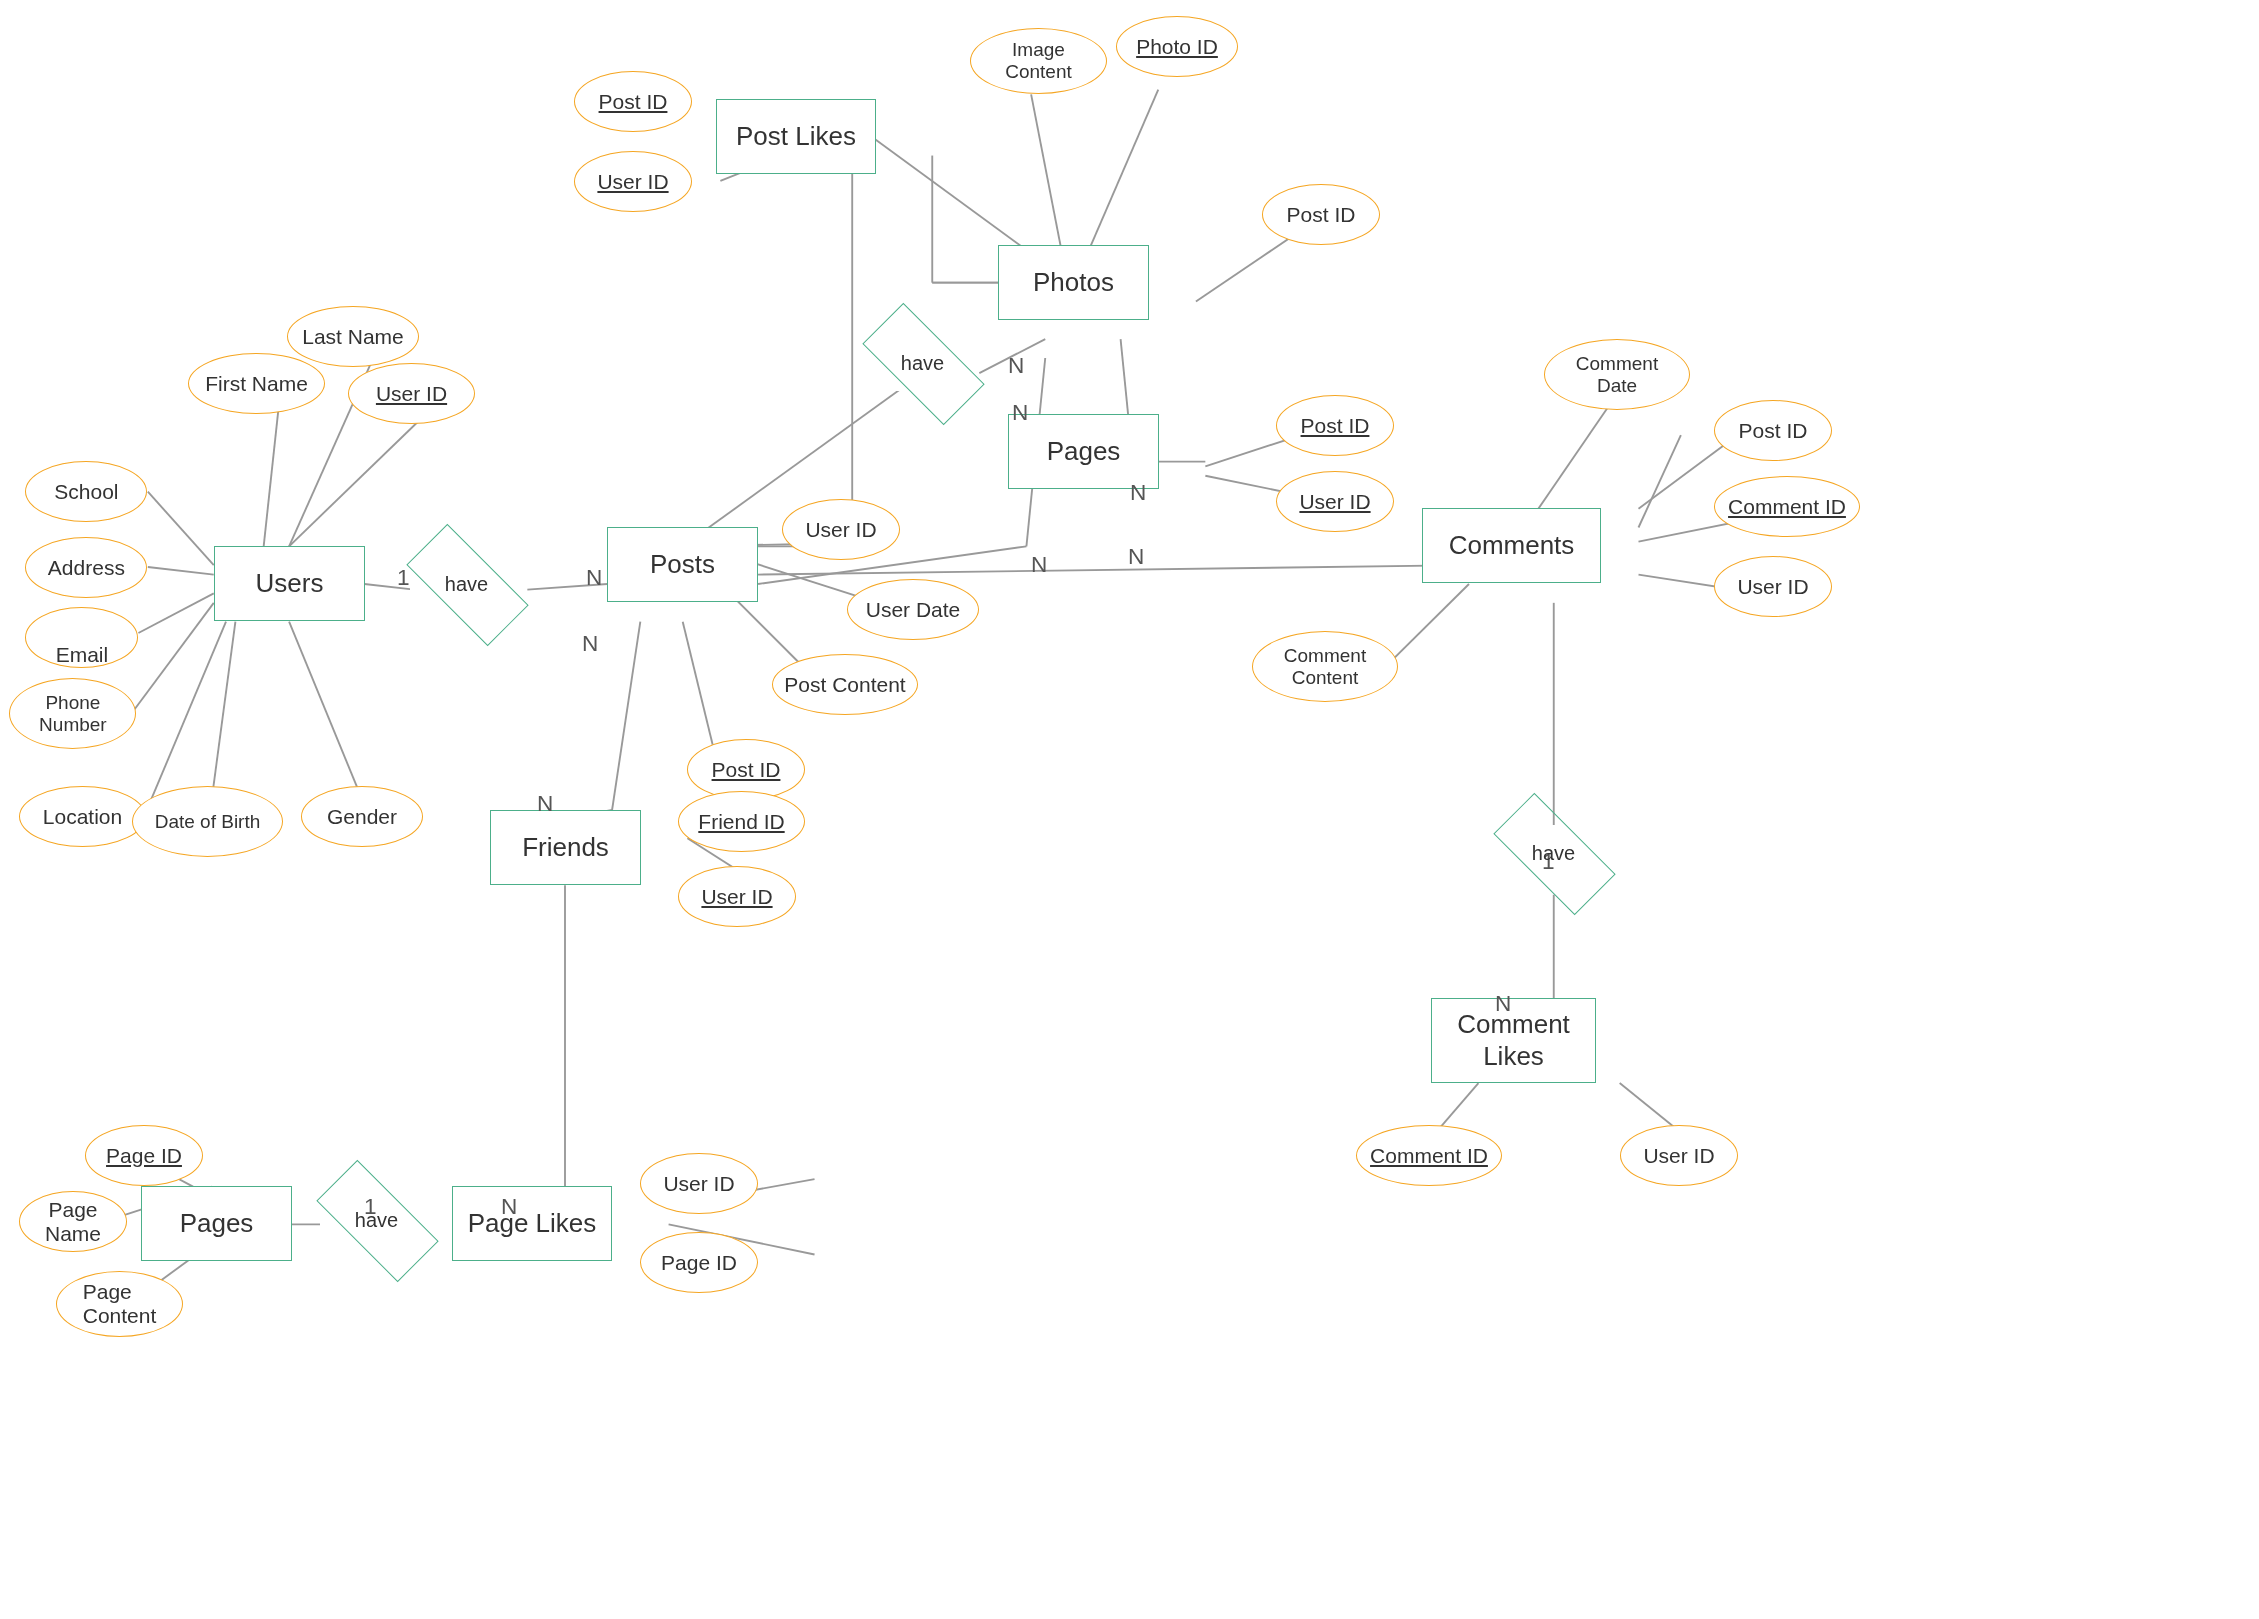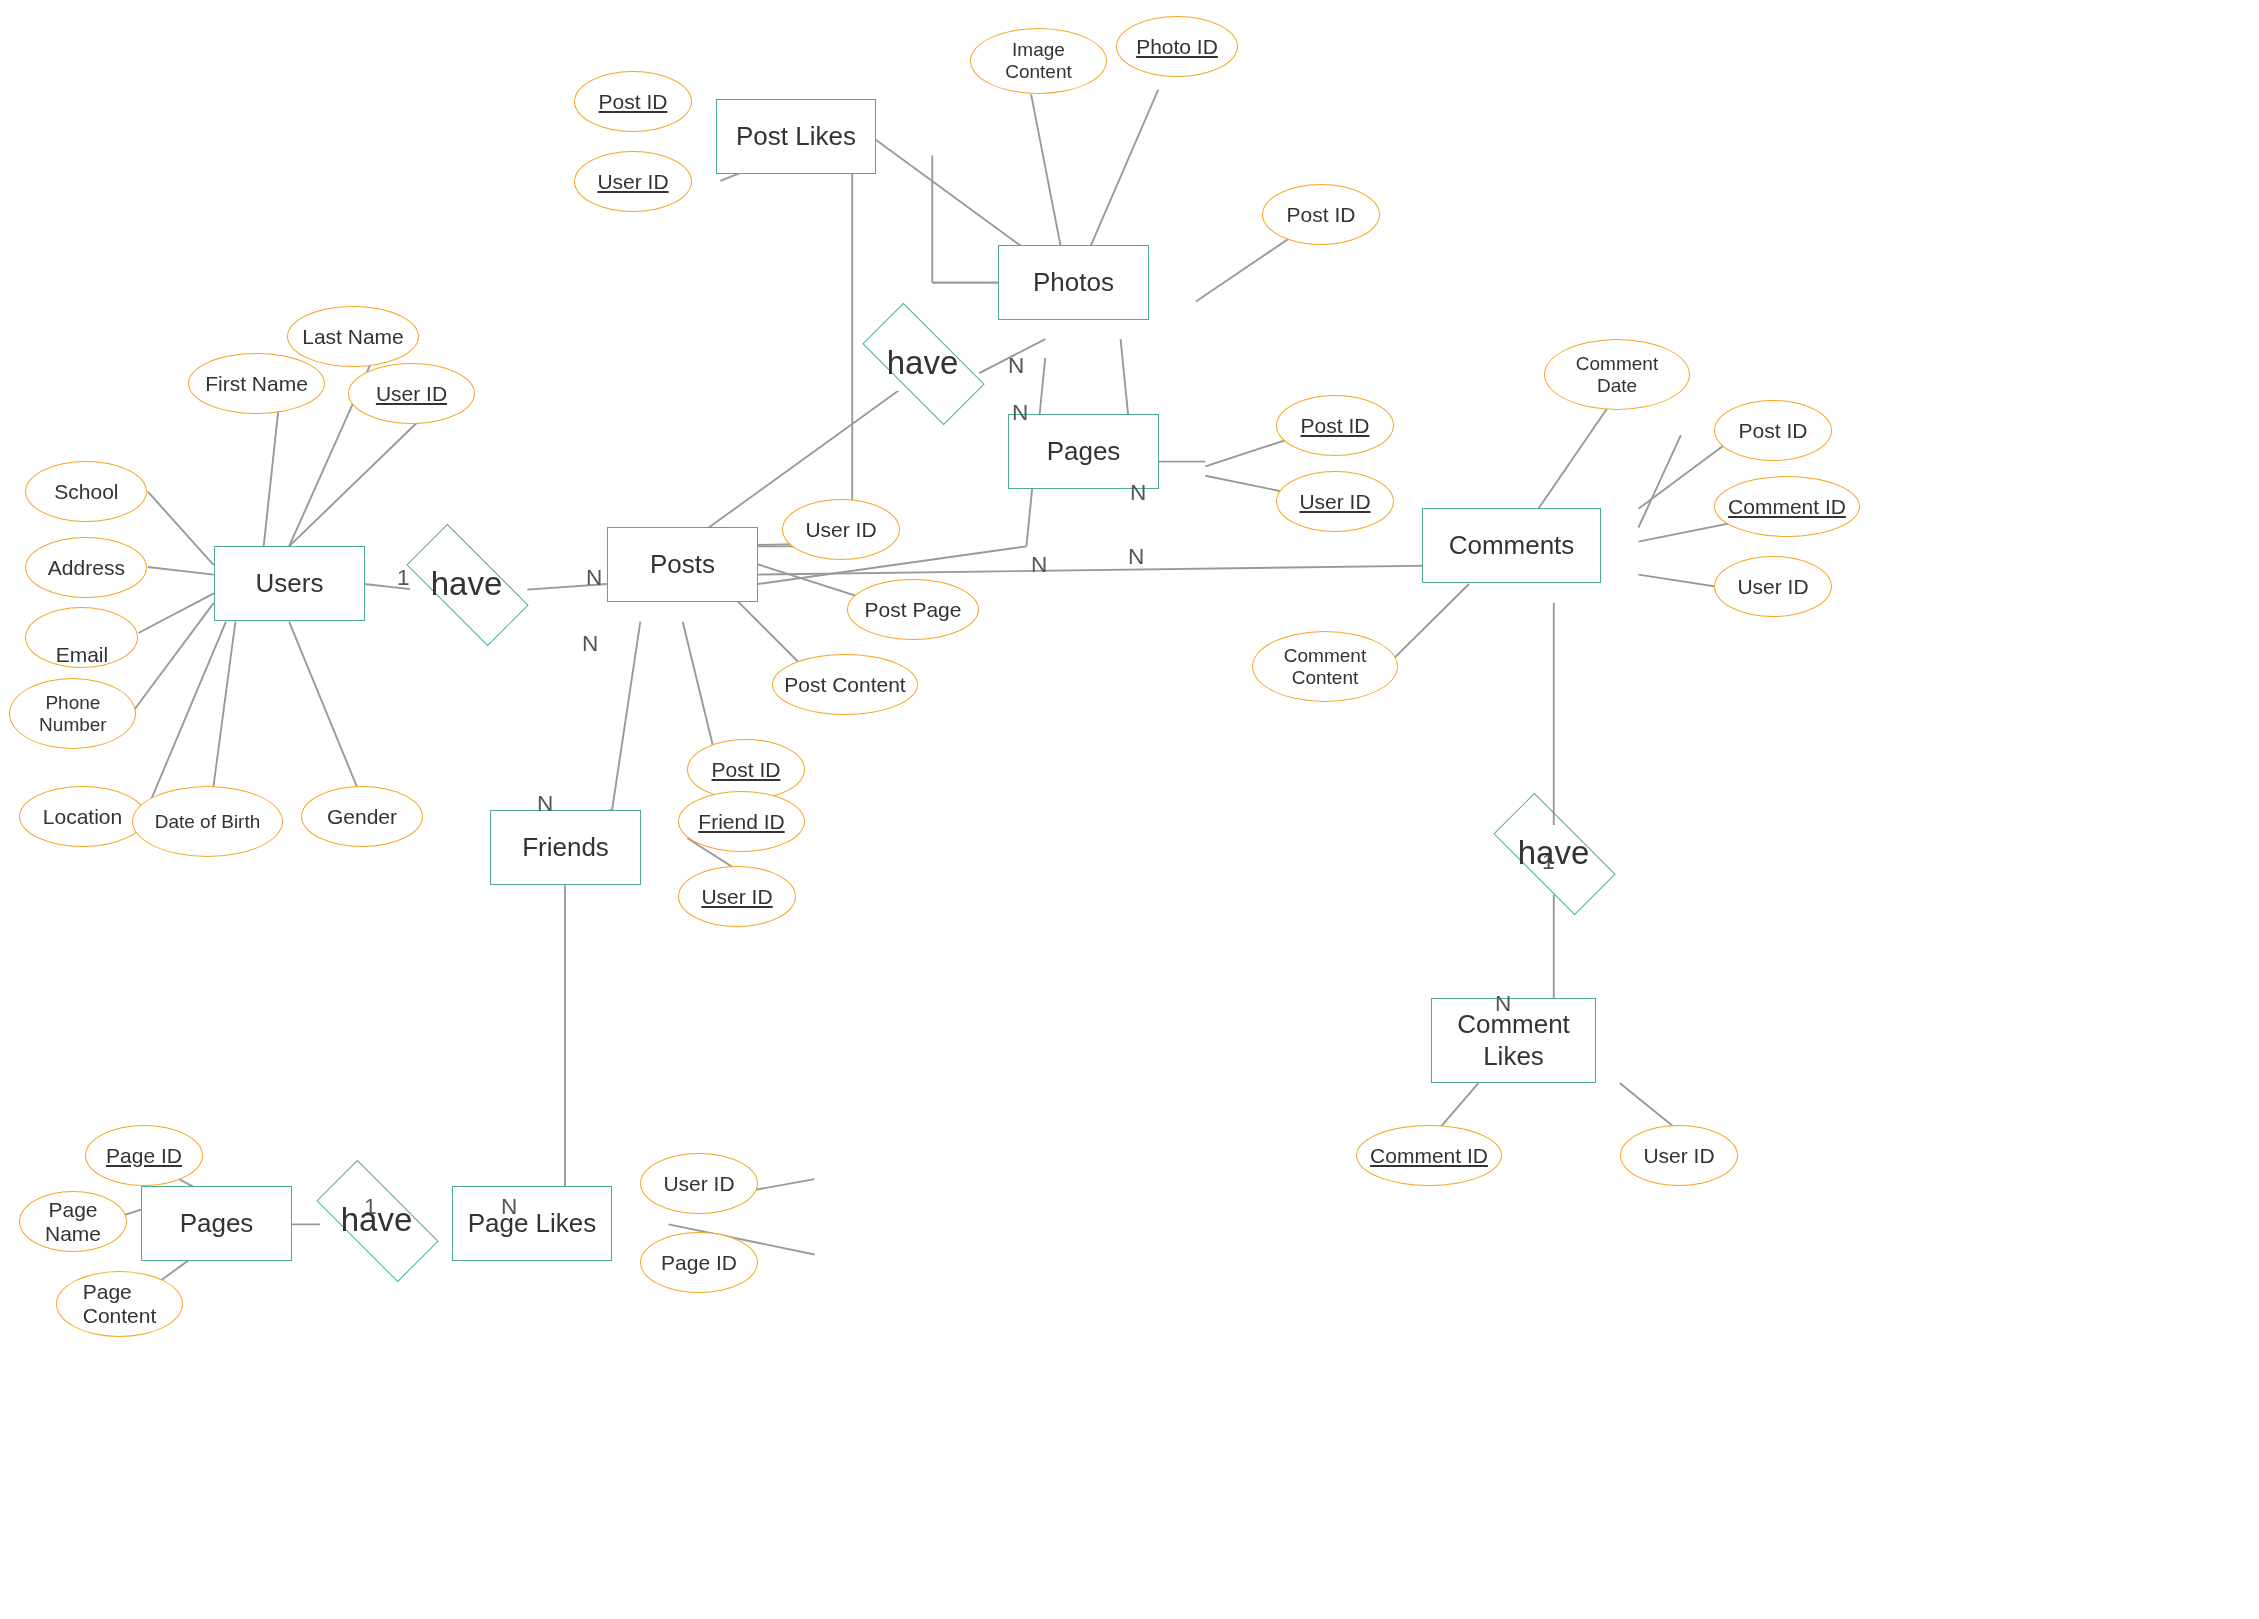--- a/index.html
+++ b/index.html
@@ -22,21 +22,21 @@
       background: #fff;
       display: flex; align-items: center; justify-content: center;
       font-size: 21px; color: #333;
       text-align: center;
     }
     .er-attribute.underlined span { text-decoration: underline; }
     .er-relationship {
       position: absolute;
       background: #fff;
       display: flex; align-items: center; justify-content: center;
-      font-size: 33px; color: #333;
+      font-size: 20px; color: #333;
       text-align: center;
     }
     .er-relationship::before {
       content: '';
       position: absolute;
       width: 100%; height: 100%;
       border: 1.9px solid #4caf8a;
       transform: rotate(45deg);
       top: 0; left: 0;
     }
@@ -232,21 +232,21 @@
     <span style="text-align:center;">Date of Birth</span>
   </div>
   <div class="er-attribute" style="left:301px; top:786px; width:122px; height:61px;">
     <span>Gender</span>
   </div>
 
   <div class="er-attribute" style="left:782px; top:499px; width:118px; height:61px;">
     <span>User ID</span>
   </div>
   <div class="er-attribute" style="left:847px; top:579px; width:132px; height:61px;">
-    <span>Post Page</span>
+    <span>User Date</span>
   </div>
   <div class="er-attribute" style="left:772px; top:654px; width:146px; height:61px;">
     <span>Post Content</span>
   </div>
   <div class="er-attribute underlined" style="left:687px; top:739px; width:118px; height:61px;">
     <span style="text-decoration:underline;">Post ID</span>
   </div>
 
   <div class="er-attribute underlined" style="left:678px; top:791px; width:127px; height:61px;">
     <span style="text-decoration:underline;">Friend ID</span>

